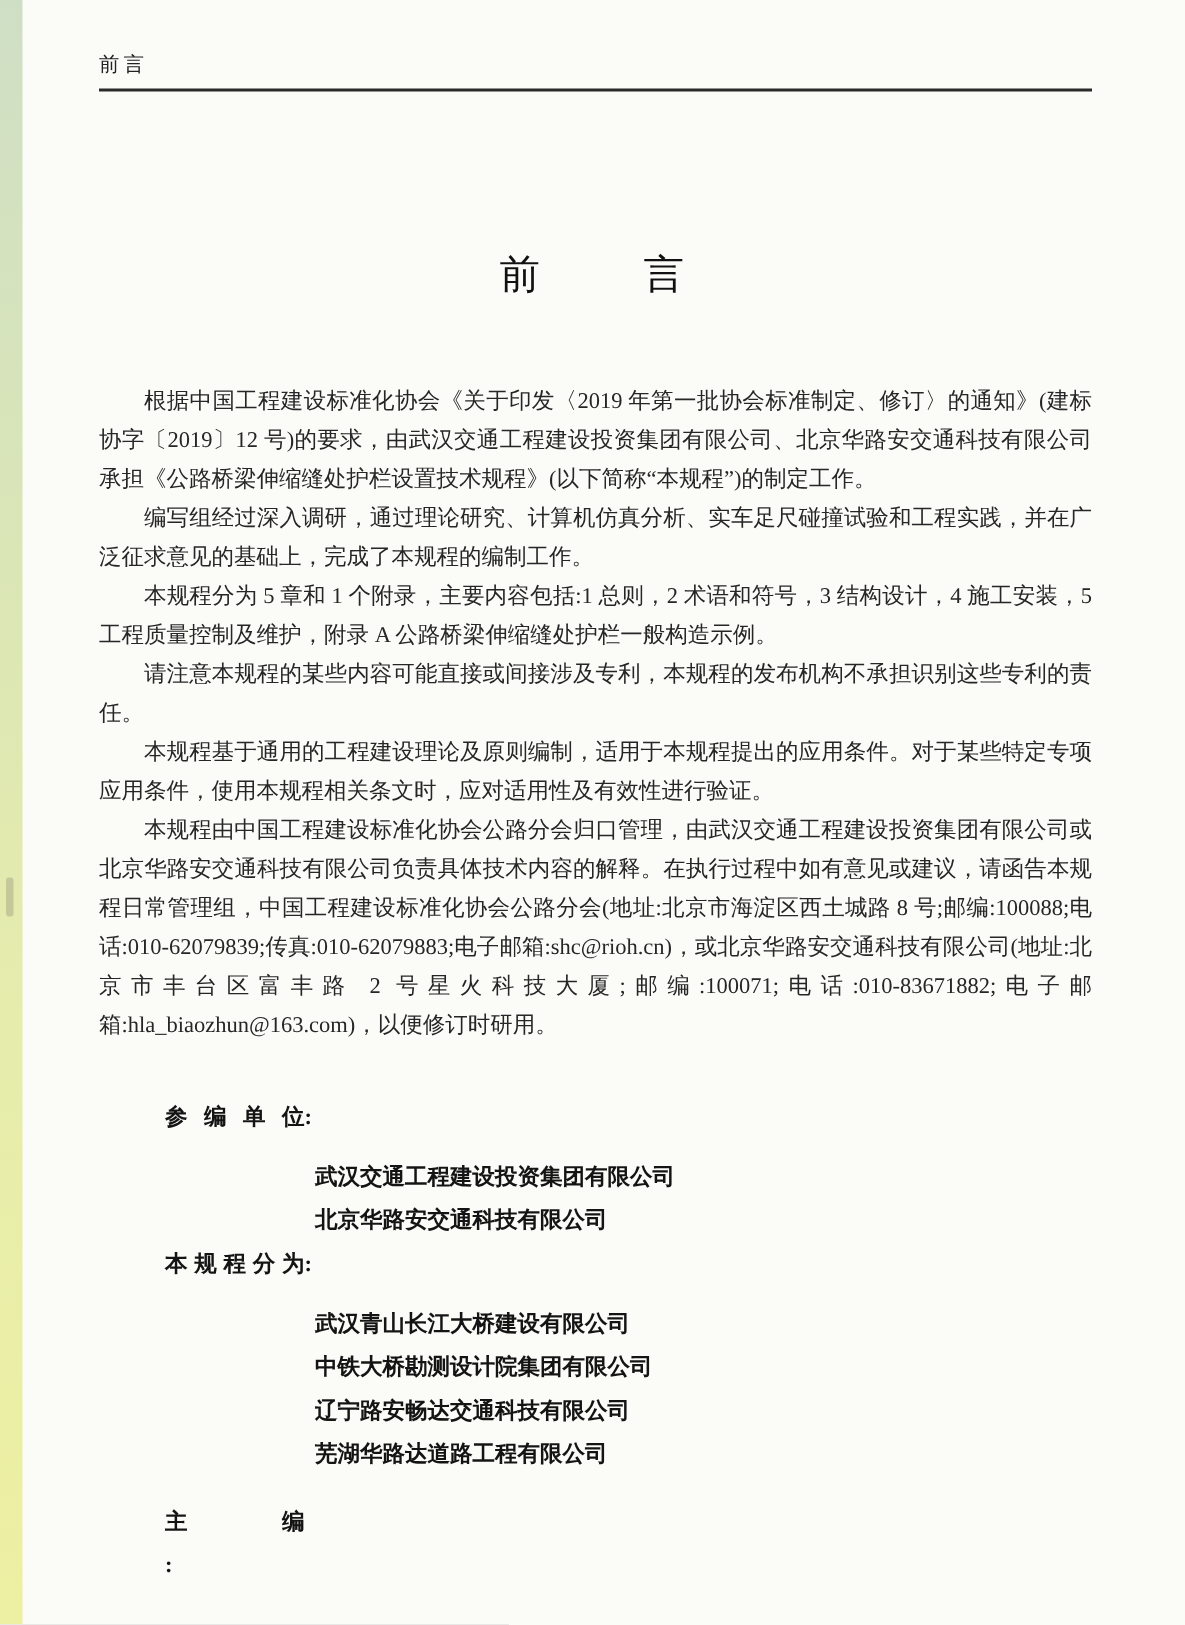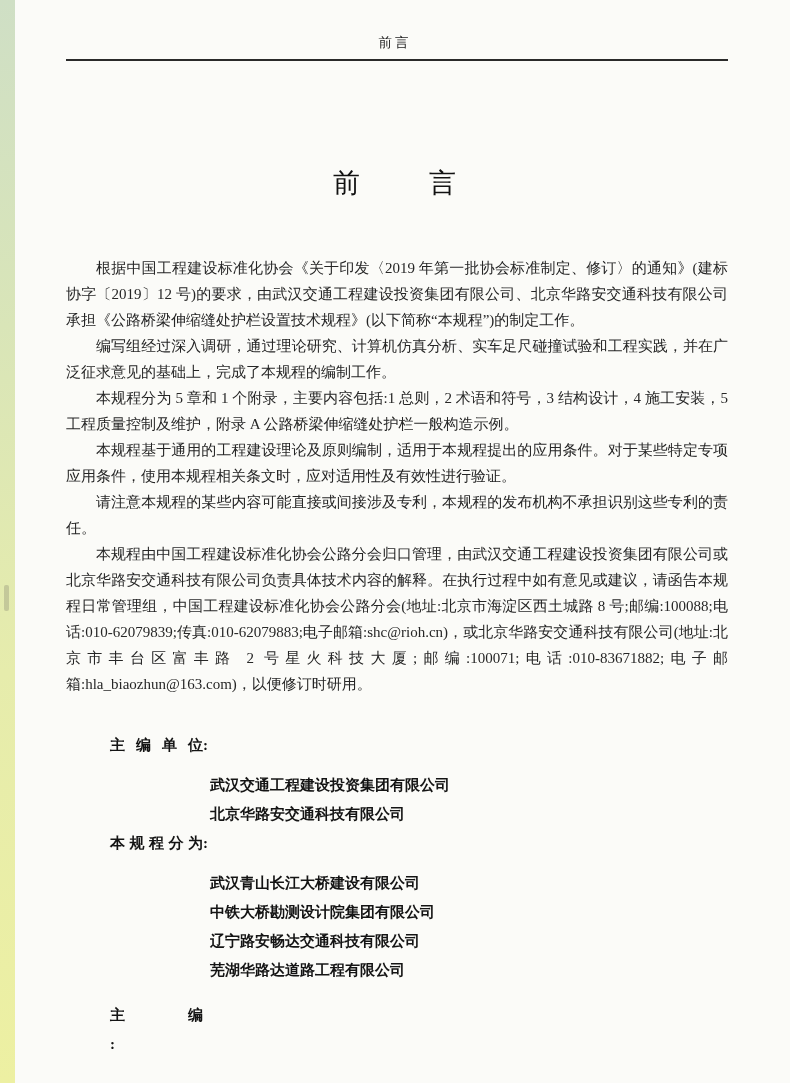--- a/index.html
+++ b/index.html
@@ -18,21 +18,21 @@
     background:linear-gradient(180deg,#cfdfc5 0%,#d9e5b8 30%,#e6ecac 62%,#edf0a2 100%);
   }
   .edge-mark {
     position:absolute; left:4px; top:585px; width:5px; height:26px;
     background:#8a8a74; opacity:.35; border-radius:2px;
   }
   .content {
     position:absolute; left:66px; right:62px; top:0;
   }
   .header-row {
-    text-align:center;
+    text-align:left;
     font-size:13.5px;
     letter-spacing:3px;
     color:#222;
     padding:34px 4px 7px 0;
   }
   .header-rule {
     height:0;
     border-bottom:2px solid #2a2a2a;
   }
   .doc-title {
@@ -89,29 +89,29 @@
 
     <div class="header-row">前言</div>
     <div class="header-rule"></div>
 
     <div class="doc-title">前　　言</div>
 
     <div class="body-text">
       <p>根据中国工程建设标准化协会《关于印发〈2019 年第一批协会标准制定、修订〉的通知》(建标协字〔2019〕12 号)的要求，由武汉交通工程建设投资集团有限公司、北京华路安交通科技有限公司承担《公路桥梁伸缩缝处护栏设置技术规程》(以下简称“本规程”)的制定工作。</p>
       <p>编写组经过深入调研，通过理论研究、计算机仿真分析、实车足尺碰撞试验和工程实践，并在广泛征求意见的基础上，完成了本规程的编制工作。</p>
       <p>本规程分为 5 章和 1 个附录，主要内容包括:1 总则，2 术语和符号，3 结构设计，4 施工安装，5 工程质量控制及维护，附录 A 公路桥梁伸缩缝处护栏一般构造示例。</p>
+      <p>请注意本规程的某些内容可能直接或间接涉及专利，本规程的发布机构不承担识别这些专利的责任。</p>
       <p>本规程基于通用的工程建设理论及原则编制，适用于本规程提出的应用条件。对于某些特定专项应用条件，使用本规程相关条文时，应对适用性及有效性进行验证。</p>
-      <p>请注意本规程的某些内容可能直接或间接涉及专利，本规程的发布机构不承担识别这些专利的责任。</p>
       <p>本规程由中国工程建设标准化协会公路分会归口管理，由武汉交通工程建设投资集团有限公司或北京华路安交通科技有限公司负责具体技术内容的解释。在执行过程中如有意见或建议，请函告本规程日常管理组，中国工程建设标准化协会公路分会(地址:北京市海淀区西土城路 8 号;邮编:100088;电话:010-62079839;传真:010-62079883;电子邮箱:shc@rioh.cn)，或北京华路安交通科技有限公司(地址:北京市丰台区富丰路 2 号星火科技大厦;邮编:100071;电话:010-83671882;电子邮箱:hla_biaozhun@163.com)，以便修订时研用。</p>
     </div>
 
     <div class="credits">
 
       <div class="credit-row">
-        <span class="credit-label">主编单位</span>
+        <span class="credit-label">参编单位</span>
           <span class="credit-colon">:</span>
         <span class="credit-lines">
           <div>武汉交通工程建设投资集团有限公司</div>
           <div>北京华路安交通科技有限公司</div>
         </span>
       </div>
 
       <div class="credit-row">
         <span class="credit-label">本规程分为</span>
           <span class="credit-colon">:</span>

